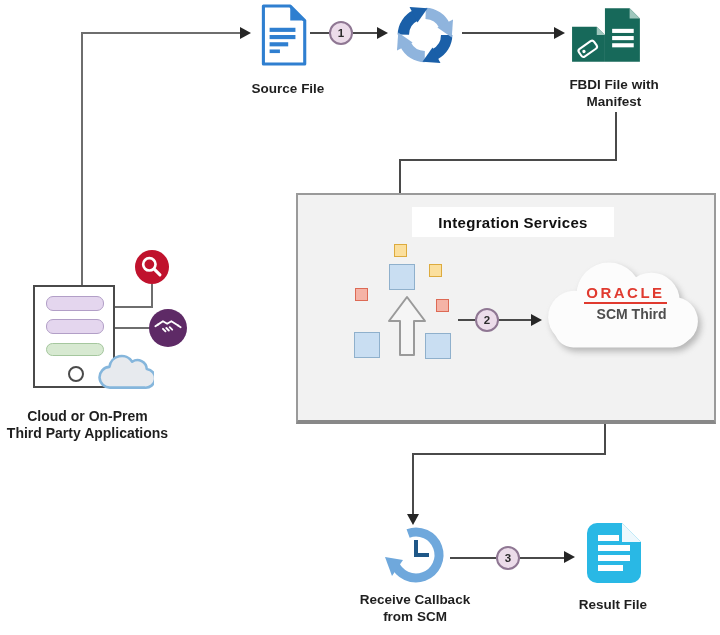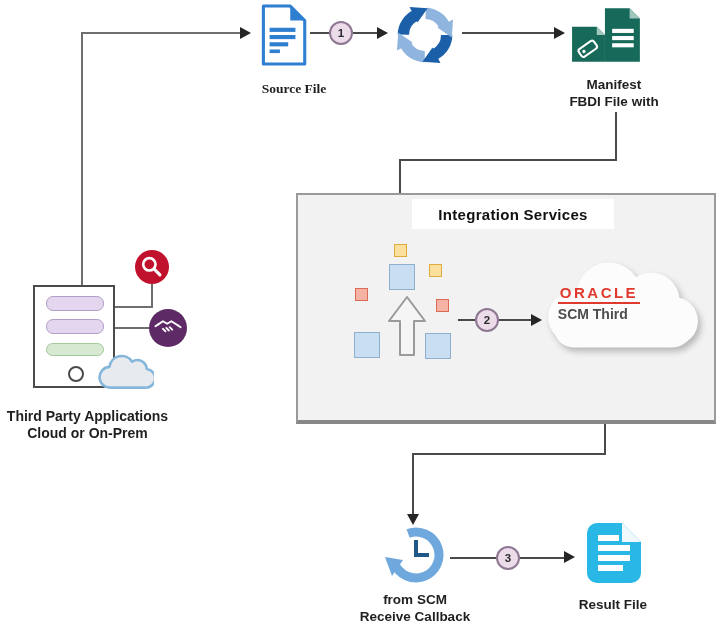--- a/index.html
+++ b/index.html
@@ -17,21 +17,21 @@
   .lbl{position:absolute;text-align:center;font-weight:700;color:#1f1f1f;
        font-size:13.5px;line-height:17px;}
   .step{position:absolute;width:20px;height:20px;border-radius:50%;
         background:#ecdcea;border:2px solid #8f7793;color:#2b2b2b;
         font-size:11.5px;font-weight:700;display:flex;align-items:center;
         justify-content:center;z-index:3;}
   
   #int-box{position:absolute;left:296px;top:193px;width:420px;height:231px;
            background:#f2f2f2;border:2px solid #9a9a9a;border-bottom:4px solid #888;
            box-sizing:border-box;}
-  #int-title{position:absolute;left:114px;top:4px;width:202px;height:30px;
+  #int-title{position:absolute;left:114px;top:12px;width:202px;height:30px;
              background:#fff;display:flex;align-items:center;justify-content:center;
              font-weight:700;font-size:15px;color:#111;letter-spacing:.3px;}
   #upload-strip{position:absolute;left:44px;top:180px;width:132px;height:22px;
              background:#fff;display:flex;align-items:center;justify-content:center;
              font-weight:700;font-size:13.5px;color:#111;}
   .sq{position:absolute;box-sizing:border-box;}
   .sq-blue{background:#c9def2;border:1.5px solid #8fb0cc;}
   .sq-yellow{background:#fbdf9d;border:1.5px solid #ddab3e;}
   .sq-red{background:#f5b3a6;border:1.5px solid #dd6a55;}
   
@@ -43,21 +43,21 @@
   .bar-green{background:#d7e9d1;border:1.5px solid #a5c79e;height:13px;}
   #srv-dot{position:absolute;left:33px;top:79px;width:12px;height:12px;
            border:2px solid #4a4a4a;border-radius:50%;}
   .badge{position:absolute;border-radius:50%;display:flex;align-items:center;
          justify-content:center;z-index:2;}
   #search-badge{left:135px;top:250px;width:34px;height:34px;background:#c0122d;}
   #handshake-badge{left:149px;top:309px;width:38px;height:38px;background:#5e2a66;}
   
   #oracle-cloud{position:absolute;left:534px;top:252px;width:170px;height:104px;}
   #oracle-cloud svg{filter:drop-shadow(3px 4px 3px rgba(110,110,110,.45));}
-  #oracle-text{position:absolute;left:14%;top:32px;width:64%;text-align:left;}
+  #oracle-text{position:absolute;left:14%;top:32px;width:64%;text-align:right;}
   #oracle-brand{font-weight:700;font-size:15px;color:#e03a2f;letter-spacing:2.5px;
                 border-bottom:2px solid #e03a2f;display:inline-block;padding:0 2px 1px;}
   #oracle-product{font-weight:700;font-size:14px;color:#4d4d4d;margin-top:2px;}
 </style>
 </head>
 <body>
 
 <div id="canvas">
 
   <div class="vline gray" style="left:81px;top:32px;height:253px;"></div>
@@ -67,21 +67,21 @@
   <div class="abs" style="left:256px;top:4px;">
     <svg width="52" height="62" viewBox="0 0 50 60">
       <path d="M7 2 H33 L47 16 V58 H7 Z" fill="#fff" stroke="#2f7fd0" stroke-width="3" stroke-linejoin="round"></path>
       <path d="M33 2 V16 H47 Z" fill="#2f7fd0"></path>
       <rect x="13" y="23" width="25" height="4" fill="#2f7fd0"></rect>
       <rect x="13" y="30" width="25" height="4" fill="#2f7fd0"></rect>
       <rect x="13" y="37" width="18" height="4" fill="#2f7fd0"></rect>
       <rect x="13" y="44" width="10" height="3.5" fill="#2f7fd0"></rect>
     </svg>
   </div>
-  <div class="lbl" style="left:234px;top:80px;width:120px;font-family:Liberation Serif, serif;">Source File</div>
+  <div class="lbl" style="left:228px;top:80px;width:120px;">Source File</div>
 
   <div class="hline" style="left:310px;top:32px;width:19px;"></div>
   <div class="step" style="left:329px;top:21px;">
       <span>1</span>
     </div>
   <div class="hline" style="left:353px;top:32px;width:24px;"></div>
   <div class="arr-r" style="left:377px;top:27px;"></div>
 
   <div class="abs" style="left:392px;top:2px;">
     <svg width="66" height="66" viewBox="0 0 64 64">
@@ -114,22 +114,22 @@
       <rect x="41" y="36" width="21" height="4" fill="#fff"></rect>
       <path d="M2 20 H26 L34 28 V54 H2 Z" fill="#17695a"></path>
       <path d="M26 20 V28 H34 Z" fill="#9fc7bd"></path>
       <g transform="rotate(-35 17 41)">
         <rect x="8" y="37" width="18" height="9" rx="2.5" fill="none" stroke="#fff" stroke-width="2"></rect>
         <circle cx="12.5" cy="41.5" r="1.6" fill="#fff"></circle>
       </g>
     </svg>
   </div>
   <div class="lbl" style="left:552px;top:76px;width:124px;">
+    <div>FBDI File with</div>
     <div>Manifest</div>
-    <div>FBDI File with</div>
   </div>
 
   <div class="vline" style="left:615px;top:112px;height:48px;"></div>
   <div class="hline" style="left:399px;top:159px;width:218px;"></div>
   <div class="vline" style="left:399px;top:159px;height:55px;"></div>
   <div class="arr-d" style="left:394px;top:212px;"></div>
 
   <div id="int-box">
     <div id="int-title">Integration Services</div>
 
@@ -178,22 +178,22 @@
   <div class="abs" style="left:383px;top:524px;">
     <svg width="64" height="64" viewBox="0 0 64 64">
       <circle cx="33" cy="31" r="19" fill="#fff"></circle>
       <path d="M25.1 9.4 A23 23 0 1 1 11.4 38.9" fill="none" stroke="#6fa8dc" stroke-width="9"></path>
       <polygon points="2,33 20,36 9,52" fill="#6fa8dc"></polygon>
       <rect x="31" y="16" width="4" height="17" fill="#1f5787"></rect>
       <rect x="31" y="29" width="15" height="4" fill="#1f5787"></rect>
     </svg>
   </div>
   <div class="lbl" style="left:330px;top:591px;width:170px;">
+    <div>Receive Callback</div>
     <div>from SCM</div>
-    <div>Receive Callback</div>
   </div>
 
   <div class="hline" style="left:450px;top:557px;width:46px;"></div>
   <div class="step" style="left:496px;top:546px;">
       <span>3</span>
     </div>
   <div class="hline" style="left:518px;top:557px;width:46px;"></div>
   <div class="arr-r" style="left:564px;top:551px;"></div>
 
   <div class="abs" style="left:586px;top:521px;">
@@ -237,17 +237,17 @@
         <path d="M31 16 l3 2"></path>
       </g>
     </svg>
   </div>
   <div class="abs" style="left:98px;top:348px;z-index:2;">
     <svg width="56" height="44" viewBox="0 0 54 42">
       <path d="M12 38 A10 10 0 0 1 11 18 A12 12 0 0 1 33 13 A9 9 0 0 1 47 20 A9 9 0 0 1 45 38 Z" fill="#e7eaee" stroke="#85b6dc" stroke-width="2.5" stroke-linejoin="round"></path>
     </svg>
   </div>
   <div class="lbl" style="left:0px;top:408px;width:175px;font-size:14px;">
+    <div>Cloud or On-Prem</div>
     <div>Third Party Applications</div>
-    <div>Cloud or On-Prem</div>
   </div>
 
 </div>
 
 </body></html>

